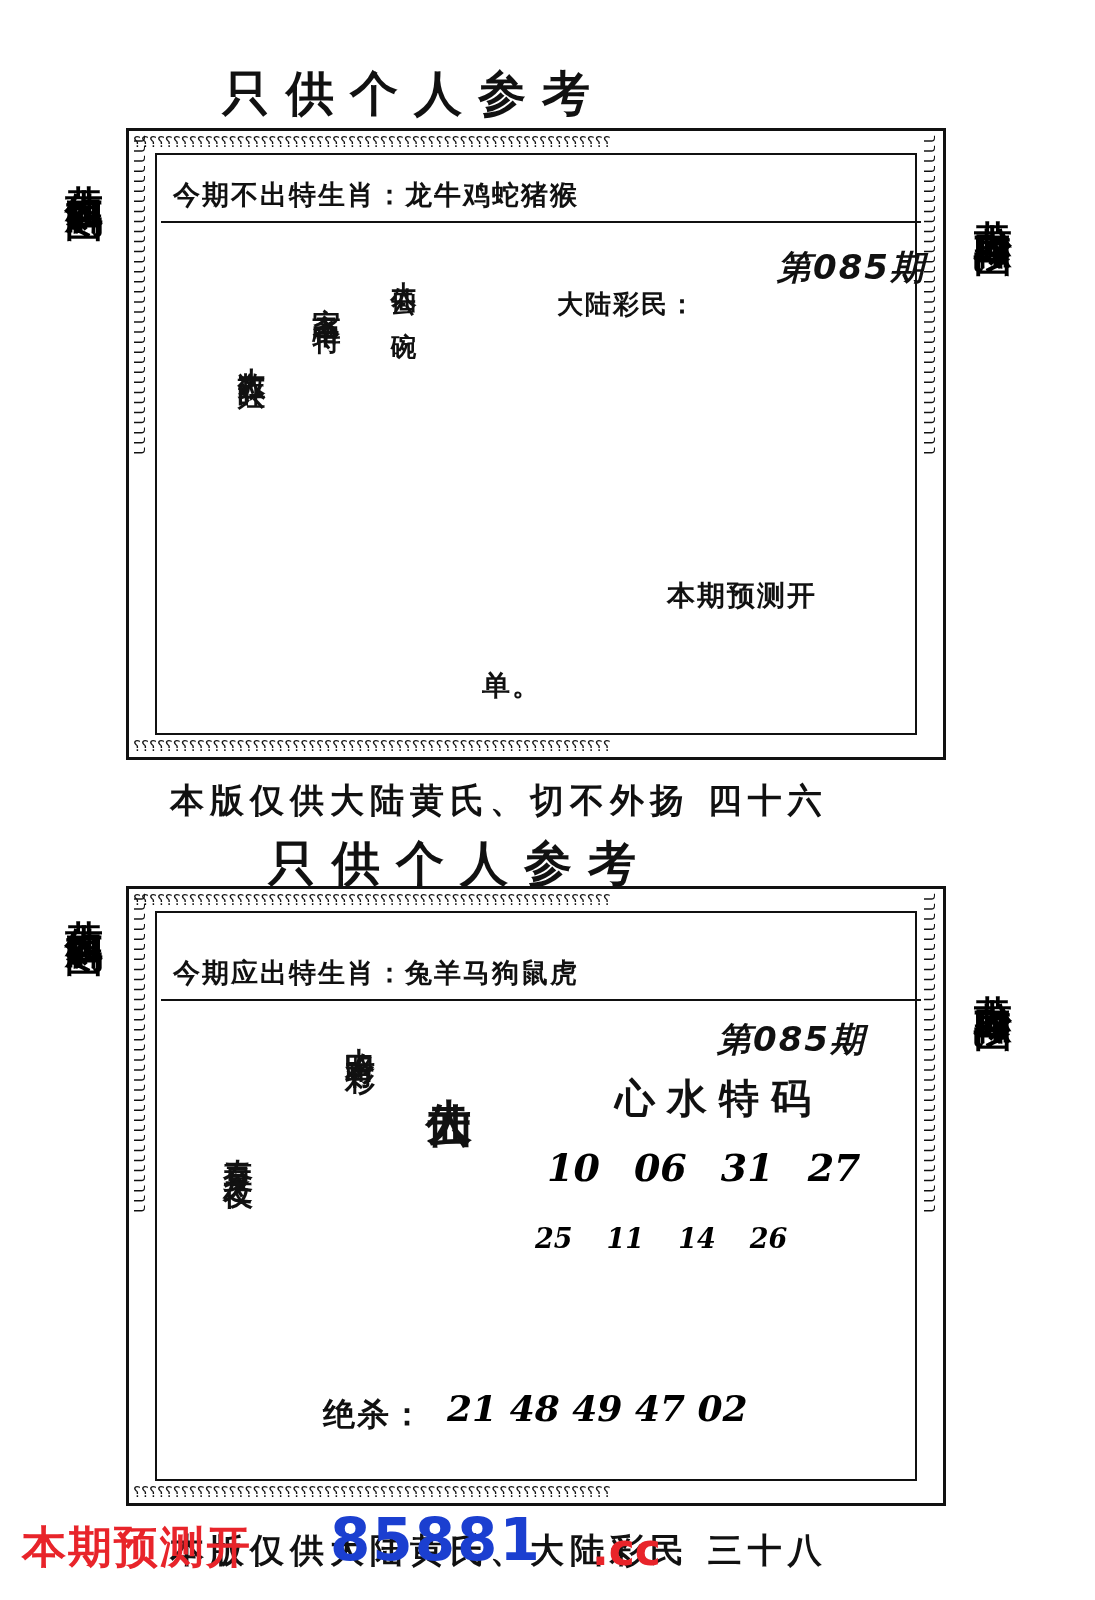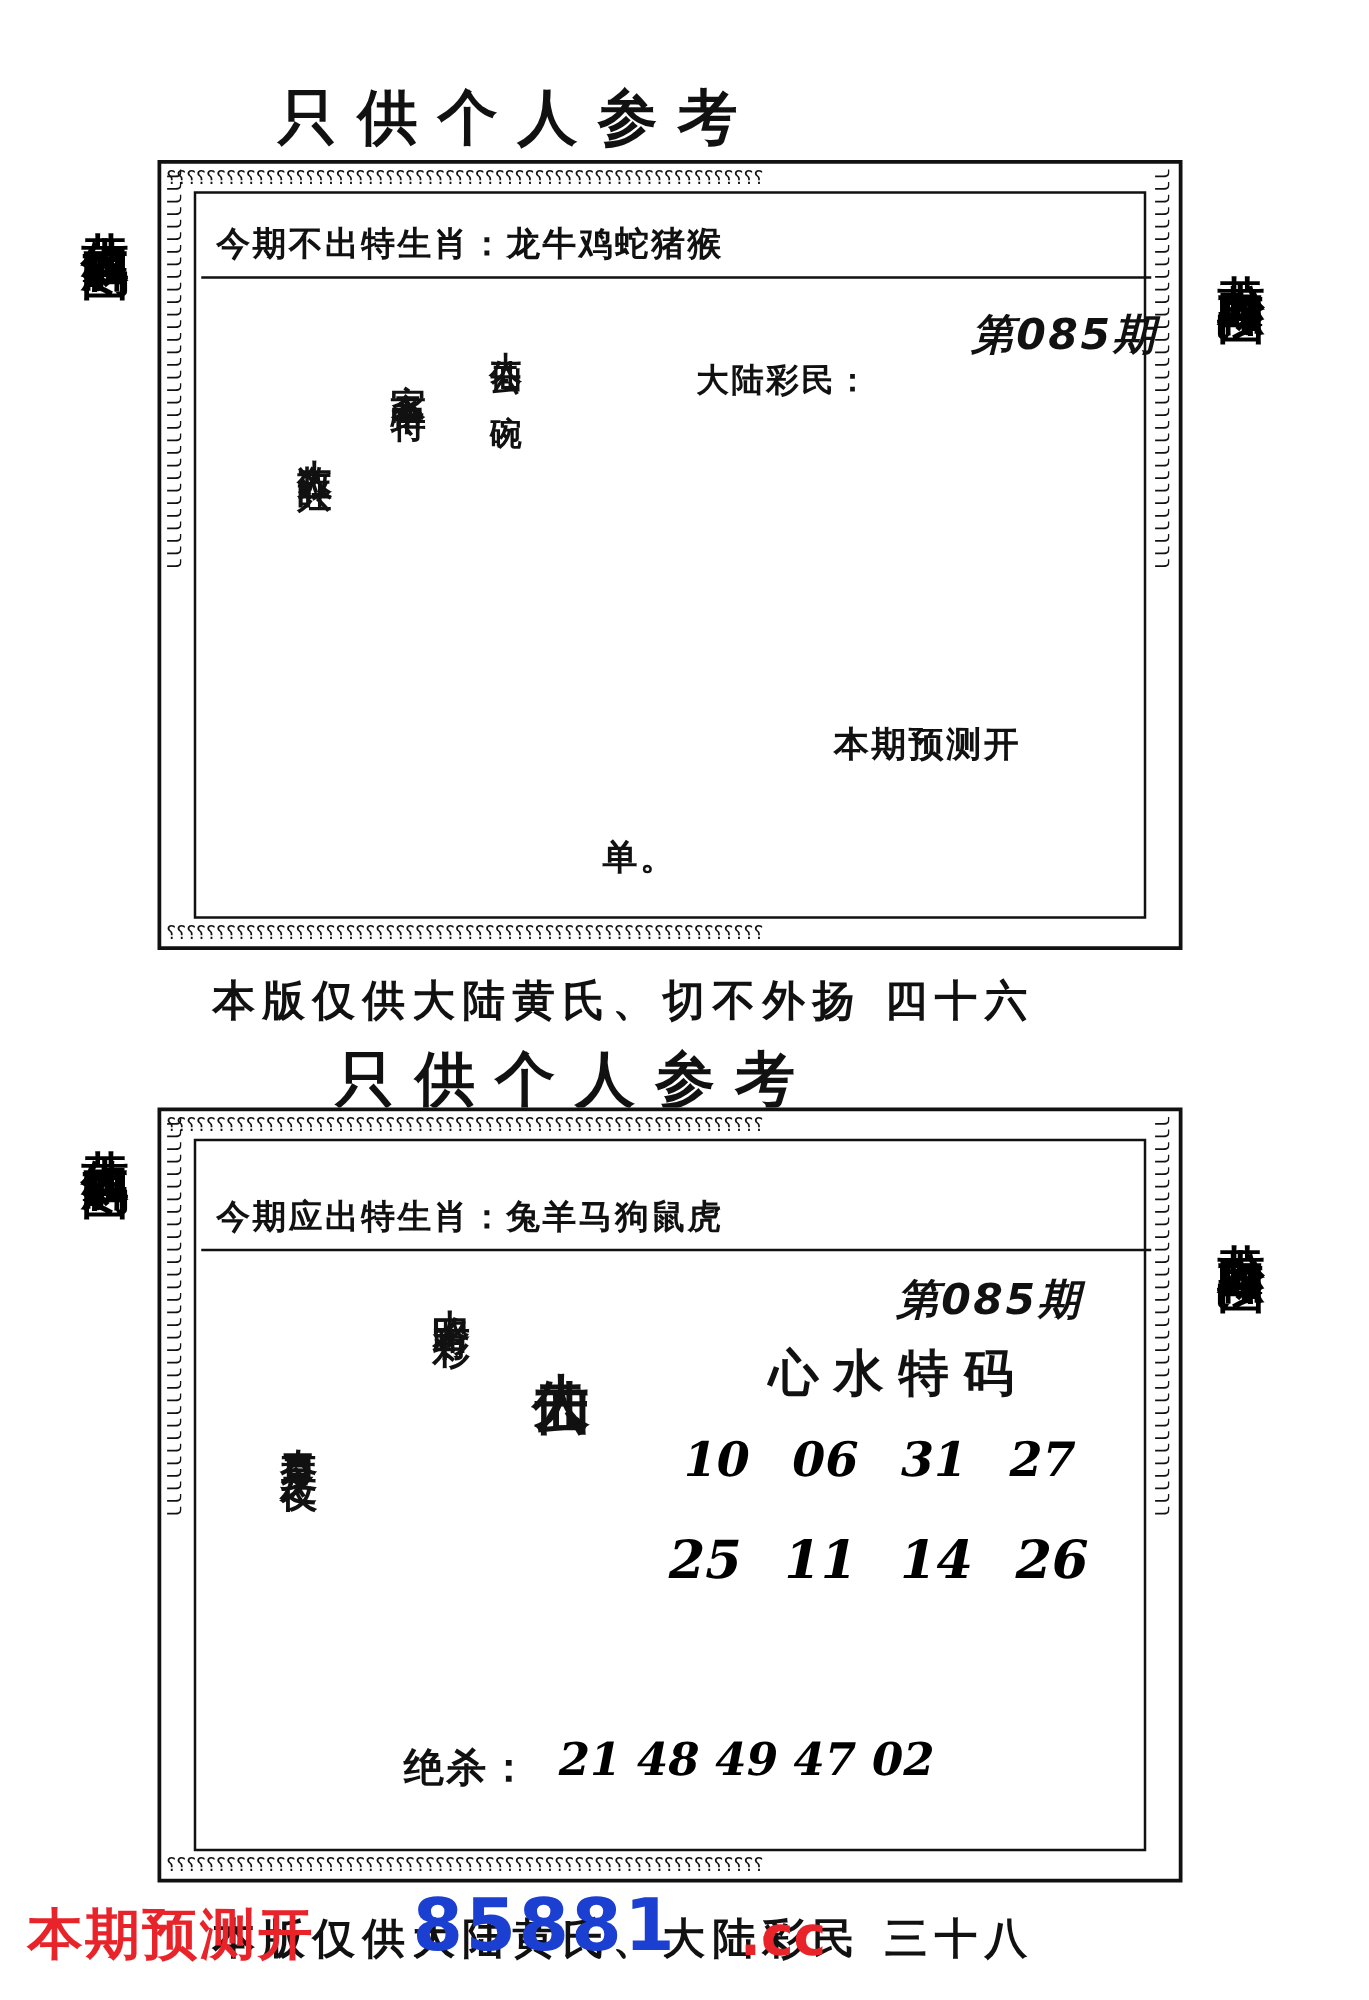--- a/index.html
+++ b/index.html
@@ -189,21 +189,21 @@
 
       <div class="hw" style="position:absolute; left:458px; top:158px; font-size:40px; font-weight:bold; letter-spacing:12px;">心水特码</div>
 
       <div style="position:absolute; left:390px; top:232px; font-size:38px; display:flex; gap:34px;">
         <span class="num">10</span>
         <span class="num">06</span>
         <span class="num">31</span>
         <span class="num">27</span>
       </div>
 
-      <div style="position:absolute; left:378px; top:310px; font-size:42px; display:flex; gap:34px;">
+      <div style="position:absolute; left:378px; top:310px; font-size:27px; display:flex; gap:34px;">
         <span class="num">25</span>
         <span class="num">11</span>
         <span class="num">14</span>
         <span class="num">26</span>
       </div>
 
       <div class="hw vert" style="position:absolute; left:182px; top:110px; font-size:30px; font-weight:bold; height:280px;">中路有彩</div>
       <div class="hw vert" style="position:absolute; left:262px; top:148px; font-size:46px; font-weight:bold; height:260px;">大仙云</div>
       <div class="hw vert" style="position:absolute; left:60px; top:222px; font-size:30px; font-weight:bold; height:250px;">春夏之夜</div>
 

